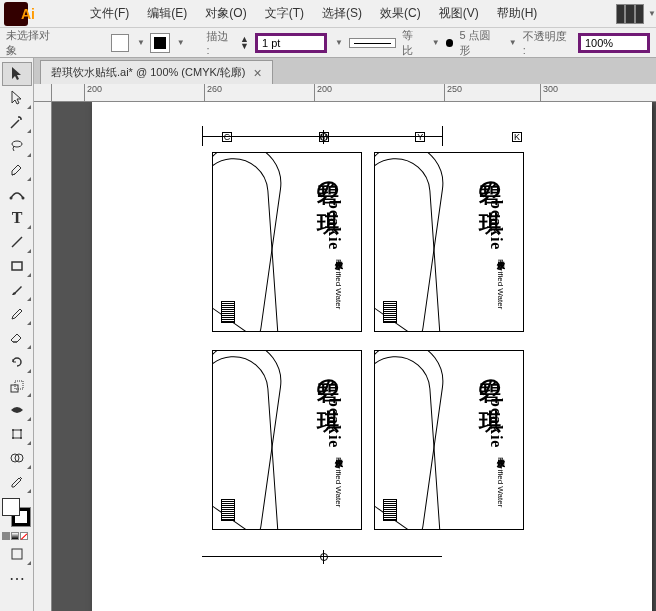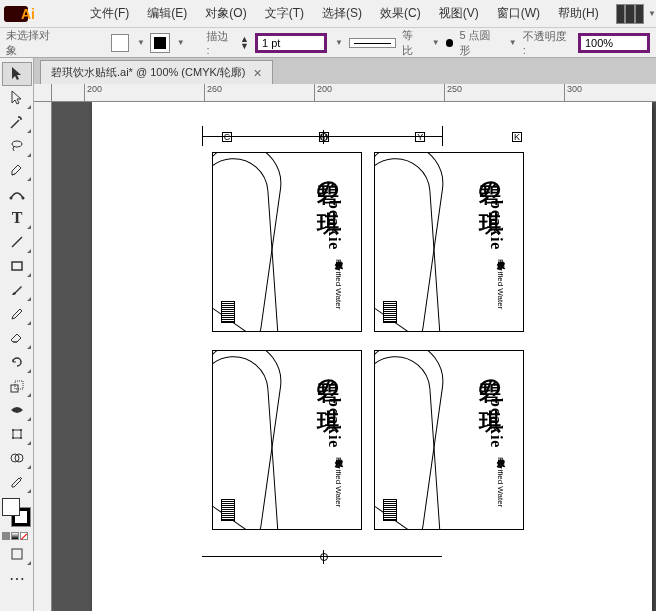--- a/index.html
+++ b/index.html
@@ -1,19 +1,19 @@
 <!DOCTYPE html>
 <html><head>
 <meta charset="utf-8">
 <style>
 * { margin: 0; padding: 0; box-sizing: border-box; font-family: "Microsoft YaHei", sans-serif; }
 body { width: 656px; height: 611px; background: #535353; overflow: hidden; }
 
 .menubar { height: 28px; background: #f0f0f0; border-bottom: 1px solid #ccc; display: flex; align-items: center; padding-left: 4px; gap: 2px; }
-.app-logo { width: 24px; height: 16px; background: #330000; color: #ff9a00; display: flex; align-items: center; justify-content: center; font-weight: bold; font-size: 14px; border-radius: 3px; padding-left: 24px; }
+.app-logo { width: 24px; height: 24px; background: #330000; color: #ff9a00; display: flex; align-items: center; justify-content: center; font-weight: bold; font-size: 14px; border-radius: 3px; padding-left: 24px; }
 .menu-gap { width: 50px; }
 .menu-item { padding: 0 8px; font-size: 12px; color: #333; cursor: pointer; height: 28px; display: flex; align-items: center; }
 .menu-spacer { flex: 1; }
 .layout-btn { width: 28px; height: 20px; background: #333; display: flex; }
 .layout-btn span { border: 1px solid #888; background: #333; }
 .dropdown-arrow { font-size: 8px; color: #666; margin-left: 2px; }
 
 .controlbar { height: 30px; background: #f0f0f0; border-bottom: 1px solid #aaa; display: flex; align-items: center; padding: 0 6px; gap: 6px; font-size: 12px; color: #333; }
 .cb-text { font-size: 11px; color: #666; }
 .swatch { width: 18px; height: 18px; border: 1px solid #888; display:flex; align-items:center; justify-content:center; }
@@ -83,21 +83,20 @@
 <div class="menubar">
   <div class="app-logo">Ai</div>
   <div class="menu-gap"></div>
   <div class="menu-item">文件(F)</div>
   <div class="menu-item">编辑(E)</div>
   <div class="menu-item">对象(O)</div>
   <div class="menu-item">文字(T)</div>
   <div class="menu-item">选择(S)</div>
   <div class="menu-item">效果(C)</div>
   <div class="menu-item">视图(V)</div>
-  <div class="menu-item">窗口(W)</div>
   <div class="menu-item">帮助(H)</div>
   <div class="menu-spacer"></div>
   <div class="layout-btn">
     <span style="flex:1"></span>
       <span style="flex:1"></span>
       <span style="flex:1"></span>
   </div>
   <span class="dropdown-arrow">▼</span>
 </div>
 
@@ -262,21 +261,21 @@
         <span class="tab-close">×</span>
       </div>
     </div>
     <div style="position:relative">
       <div class="ruler-corner"></div>
       <div class="ruler-h">
         <div class="tick" style="left:32px">200</div>
         <div class="tick" style="left:152px">260</div>
         <div class="tick" style="left:262px">200</div>
         <div class="tick" style="left:392px">250</div>
-        <div class="tick" style="left:512px">300</div>
+        <div class="tick" style="left:488px">300</div>
       </div>
     </div>
     <div class="canvas-wrap">
       <div class="ruler-v"></div>
       <div class="canvas">
         <div class="artboard">
 
           <div class="reg-marks">
             <div class="reg-box">C</div>
             <div class="reg-box">M</div>

